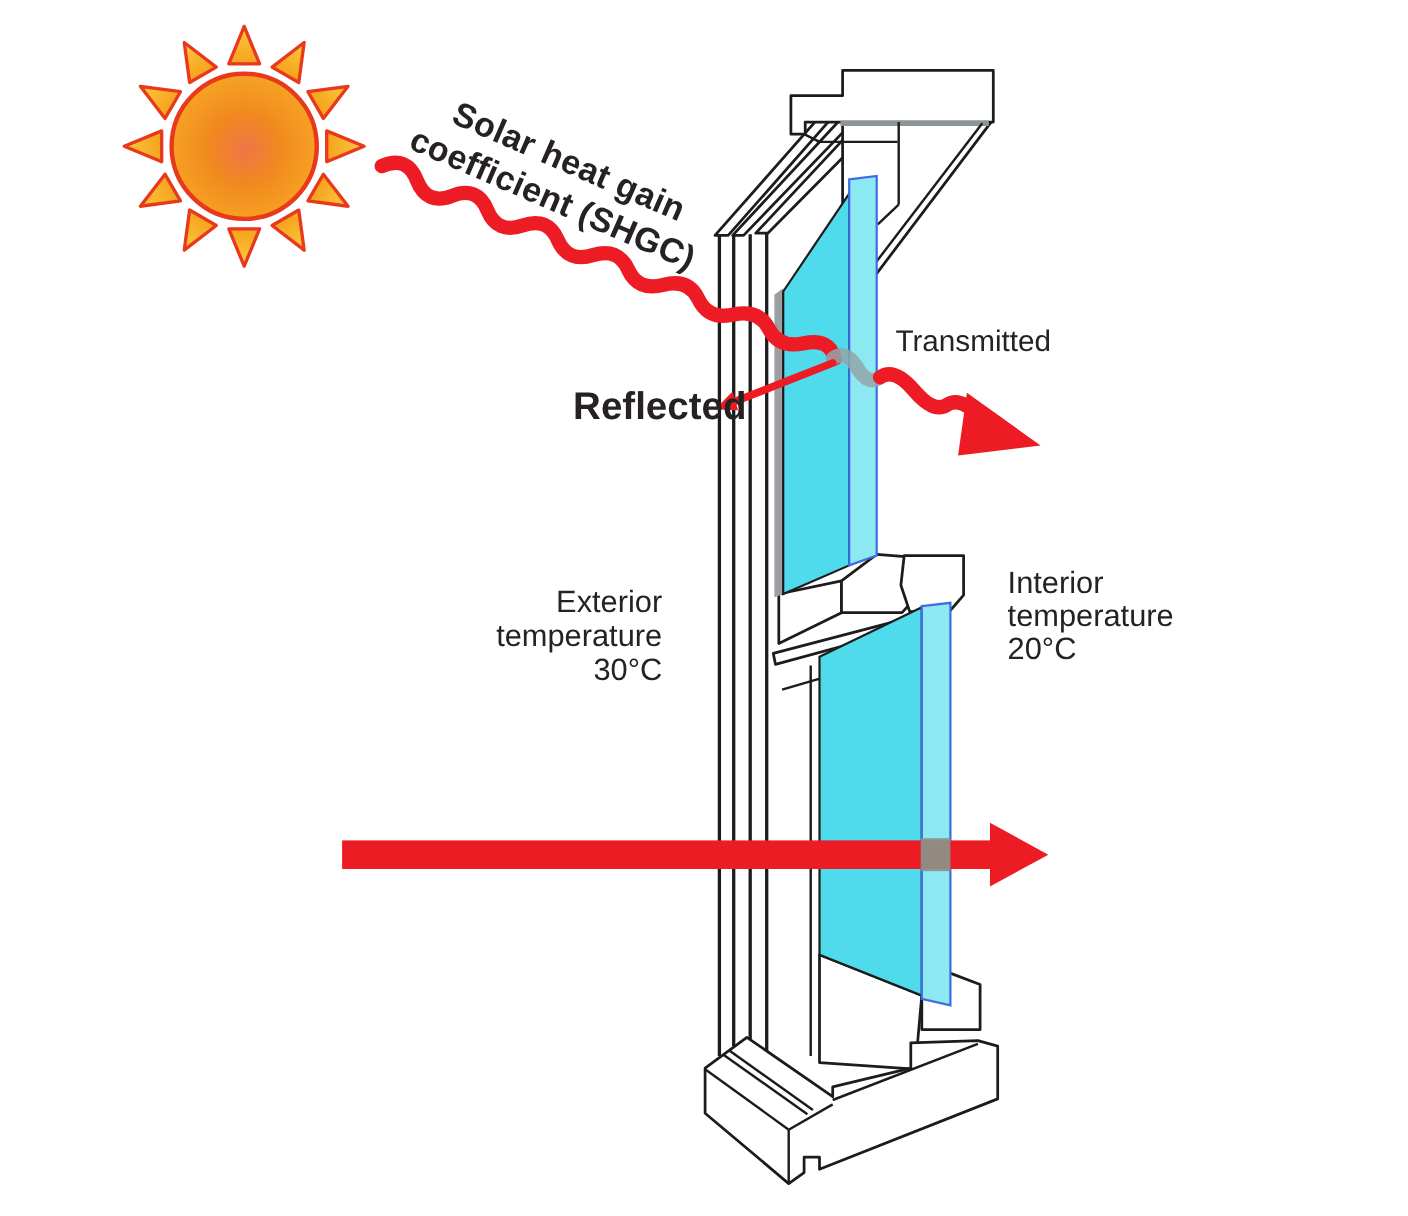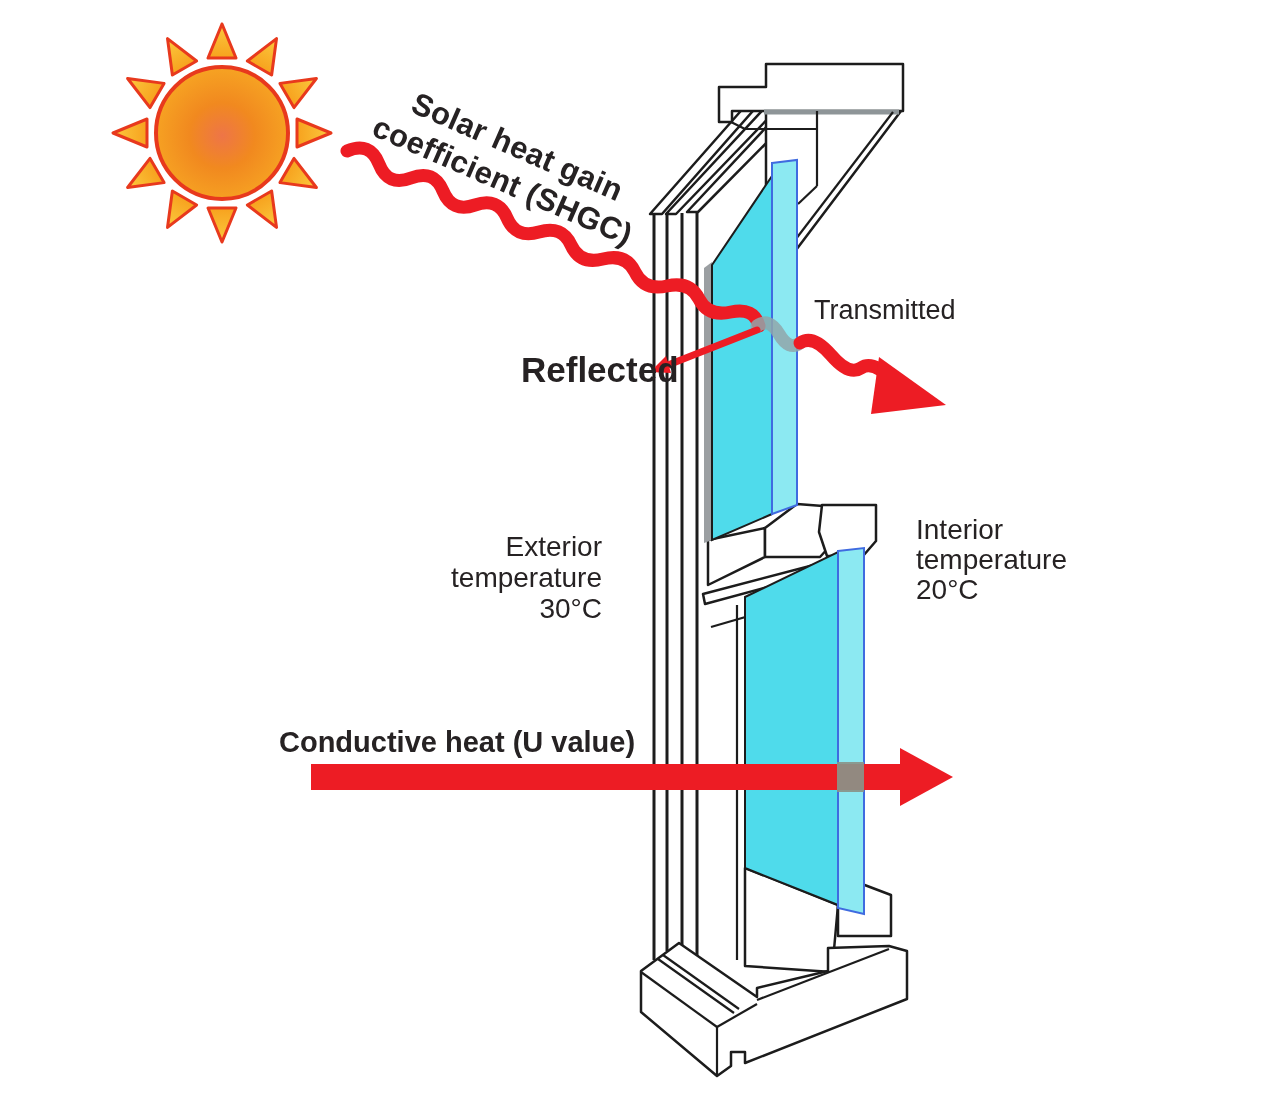--- a/index.html
+++ b/index.html
@@ -147,14 +147,13 @@
   <div class="lbl lbl-shgc">Solar heat gain
 coefficient (SHGC)</div>
   <div class="lbl lbl-reflected">Reflected</div>
   <div class="lbl lbl-transmitted">Transmitted</div>
   <div class="lbl lbl-exterior">Exterior
 temperature
 30°C</div>
   <div class="lbl lbl-interior">Interior
 temperature
 20°C</div>
-  <div class="lbl lbl-conductive">Conductive heat (U value)</div>
 </div>
 
 </body></html>

